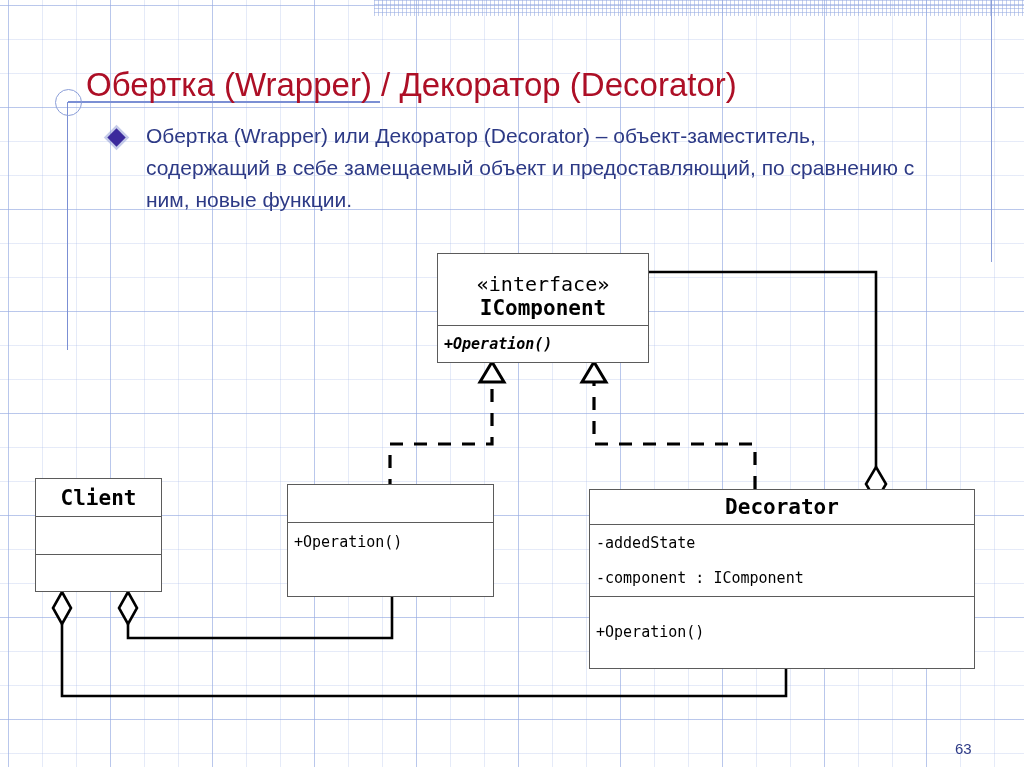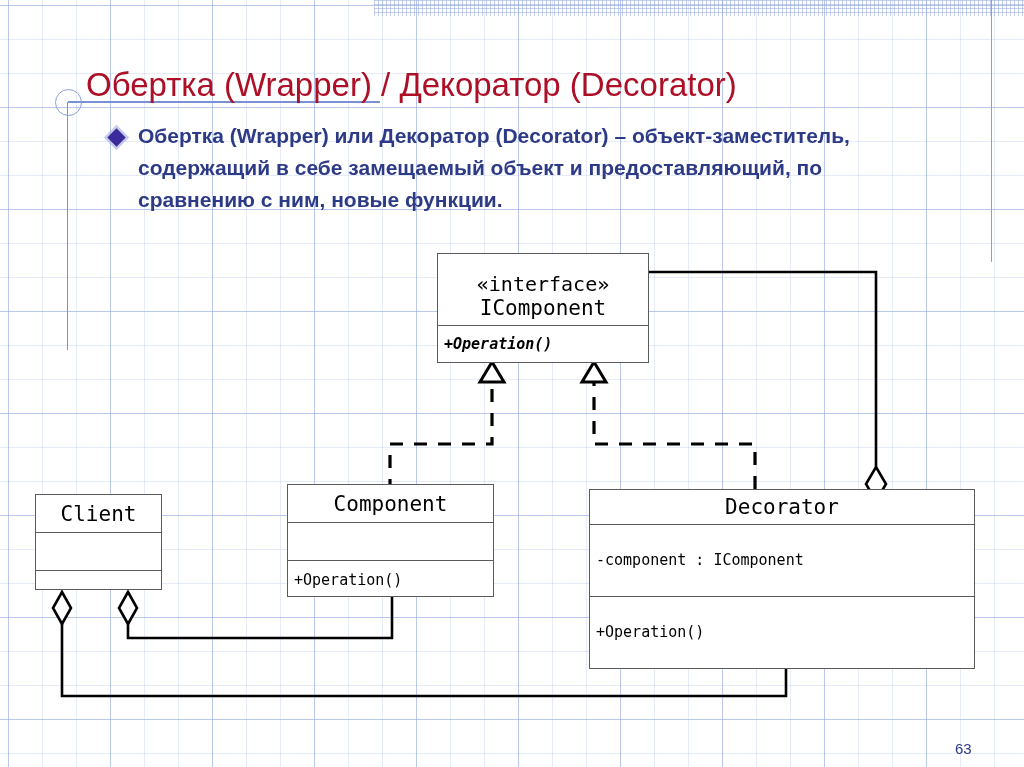--- a/index.html
+++ b/index.html
@@ -64,46 +64,45 @@
 
   #bullet-row { position:absolute; left:110px; top:120px; width:830px; }
   #bullet-diamond {
     position:absolute; left:0px; top:11px;
     width:13px; height:13px;
     background:#3b2a9c;
     transform:rotate(45deg);
     box-shadow:0 0 0 2.5px rgba(150,160,215,0.55);
   }
   #bullet-text {
-    position:absolute; left:28px; top:0px; width:790px;
+    position:absolute; left:36px; top:0px; width:790px;
     color:#2d3a86;
     font-size:21px;
     line-height:32px;
-    font-weight:bold;
   }
 
   
   .uml-box {
     position:absolute;
     border:1.5px solid #5b5b5b;
     background:#ffffff;
     box-sizing:border-box;
     font-family:"DejaVu Sans Mono", monospace;
     z-index:5;
   }
   .cell {
     box-sizing:border-box;
     border-bottom:1.5px solid #5b5b5b;
     display:flex; align-items:center;
     overflow:hidden;
   }
   .cell:last-child { border-bottom:none; }
   .cell.center { justify-content:center; }
   .cell.left { justify-content:flex-start; padding-left:6px; }
-  .name { font-weight:normal; font-size:21px; color:#000; }
+  .name { font-weight:bold; font-size:21px; color:#000; }
   .stereo { font-weight:normal; font-size:20px; color:#000;margin-top:12px; }
   .member { font-size:15px; color:#000; white-space:nowrap; }
   .member.italicbold { font-style:italic; font-weight:bold; }
 
   svg#links { position:absolute; left:0; top:0; width:1024px; height:767px; z-index:2; }
 
   #page-num {
     position:absolute; left:955px; top:740px;
     color:#2d3a86; font-size:15px;
     font-family:"Liberation Sans", sans-serif;
@@ -158,43 +157,41 @@
   <div class="uml-box" style="left:437px; top:253px; width:212px; height:110px;">
     <div class="cell center" style="height:72px; flex-direction:column; justify-content:center;">
       <div class="stereo">«interface»</div>
       <div class="name">IComponent</div>
     </div>
     <div class="cell left" style="height:36px;">
       <span class="member italicbold">+Operation()</span>
     </div>
   </div>
 
-  <div class="uml-box" style="left:35px; top:494px; width:127px; height:96px;">
+  <div class="uml-box" style="left:35px; top:478px; width:127px; height:114px;">
     <div class="cell center" style="height:38px;">
       <span class="name">Client</span>
     </div>
     <div class="cell" style="height:38px;"></div>
     <div class="cell" style="height:38px;"></div>
   </div>
 
   <div class="uml-box" style="left:287px; top:484px; width:207px; height:113px;">
-    <div class="cell center" style="height:38px;">
-      <span class="name">Component</span>
-    </div>
     <div class="cell" style="height:38px;"></div>
     <div class="cell left" style="height:37px;">
       <span class="member">+Operation()</span>
     </div>
   </div>
 
   <div class="uml-box" style="left:589px; top:489px; width:386px; height:180px;">
     <div class="cell center" style="height:35px;">
       <span class="name">Decorator</span>
     </div>
     <div class="cell" style="height:72px; flex-direction:column; align-items:flex-start; justify-content:center; padding-left:6px;">
+      <span class="member" style="line-height:35px;">-addedState</span>
       <span class="member" style="line-height:35px;">-component : IComponent</span>
     </div>
     <div class="cell" style="height:71px; flex-direction:column; align-items:flex-start; justify-content:center; padding-left:6px;">
       <span class="member" style="line-height:35px;">+Operation()</span>
     </div>
   </div>
 
   <div id="page-num">63</div>
 
 </div>

